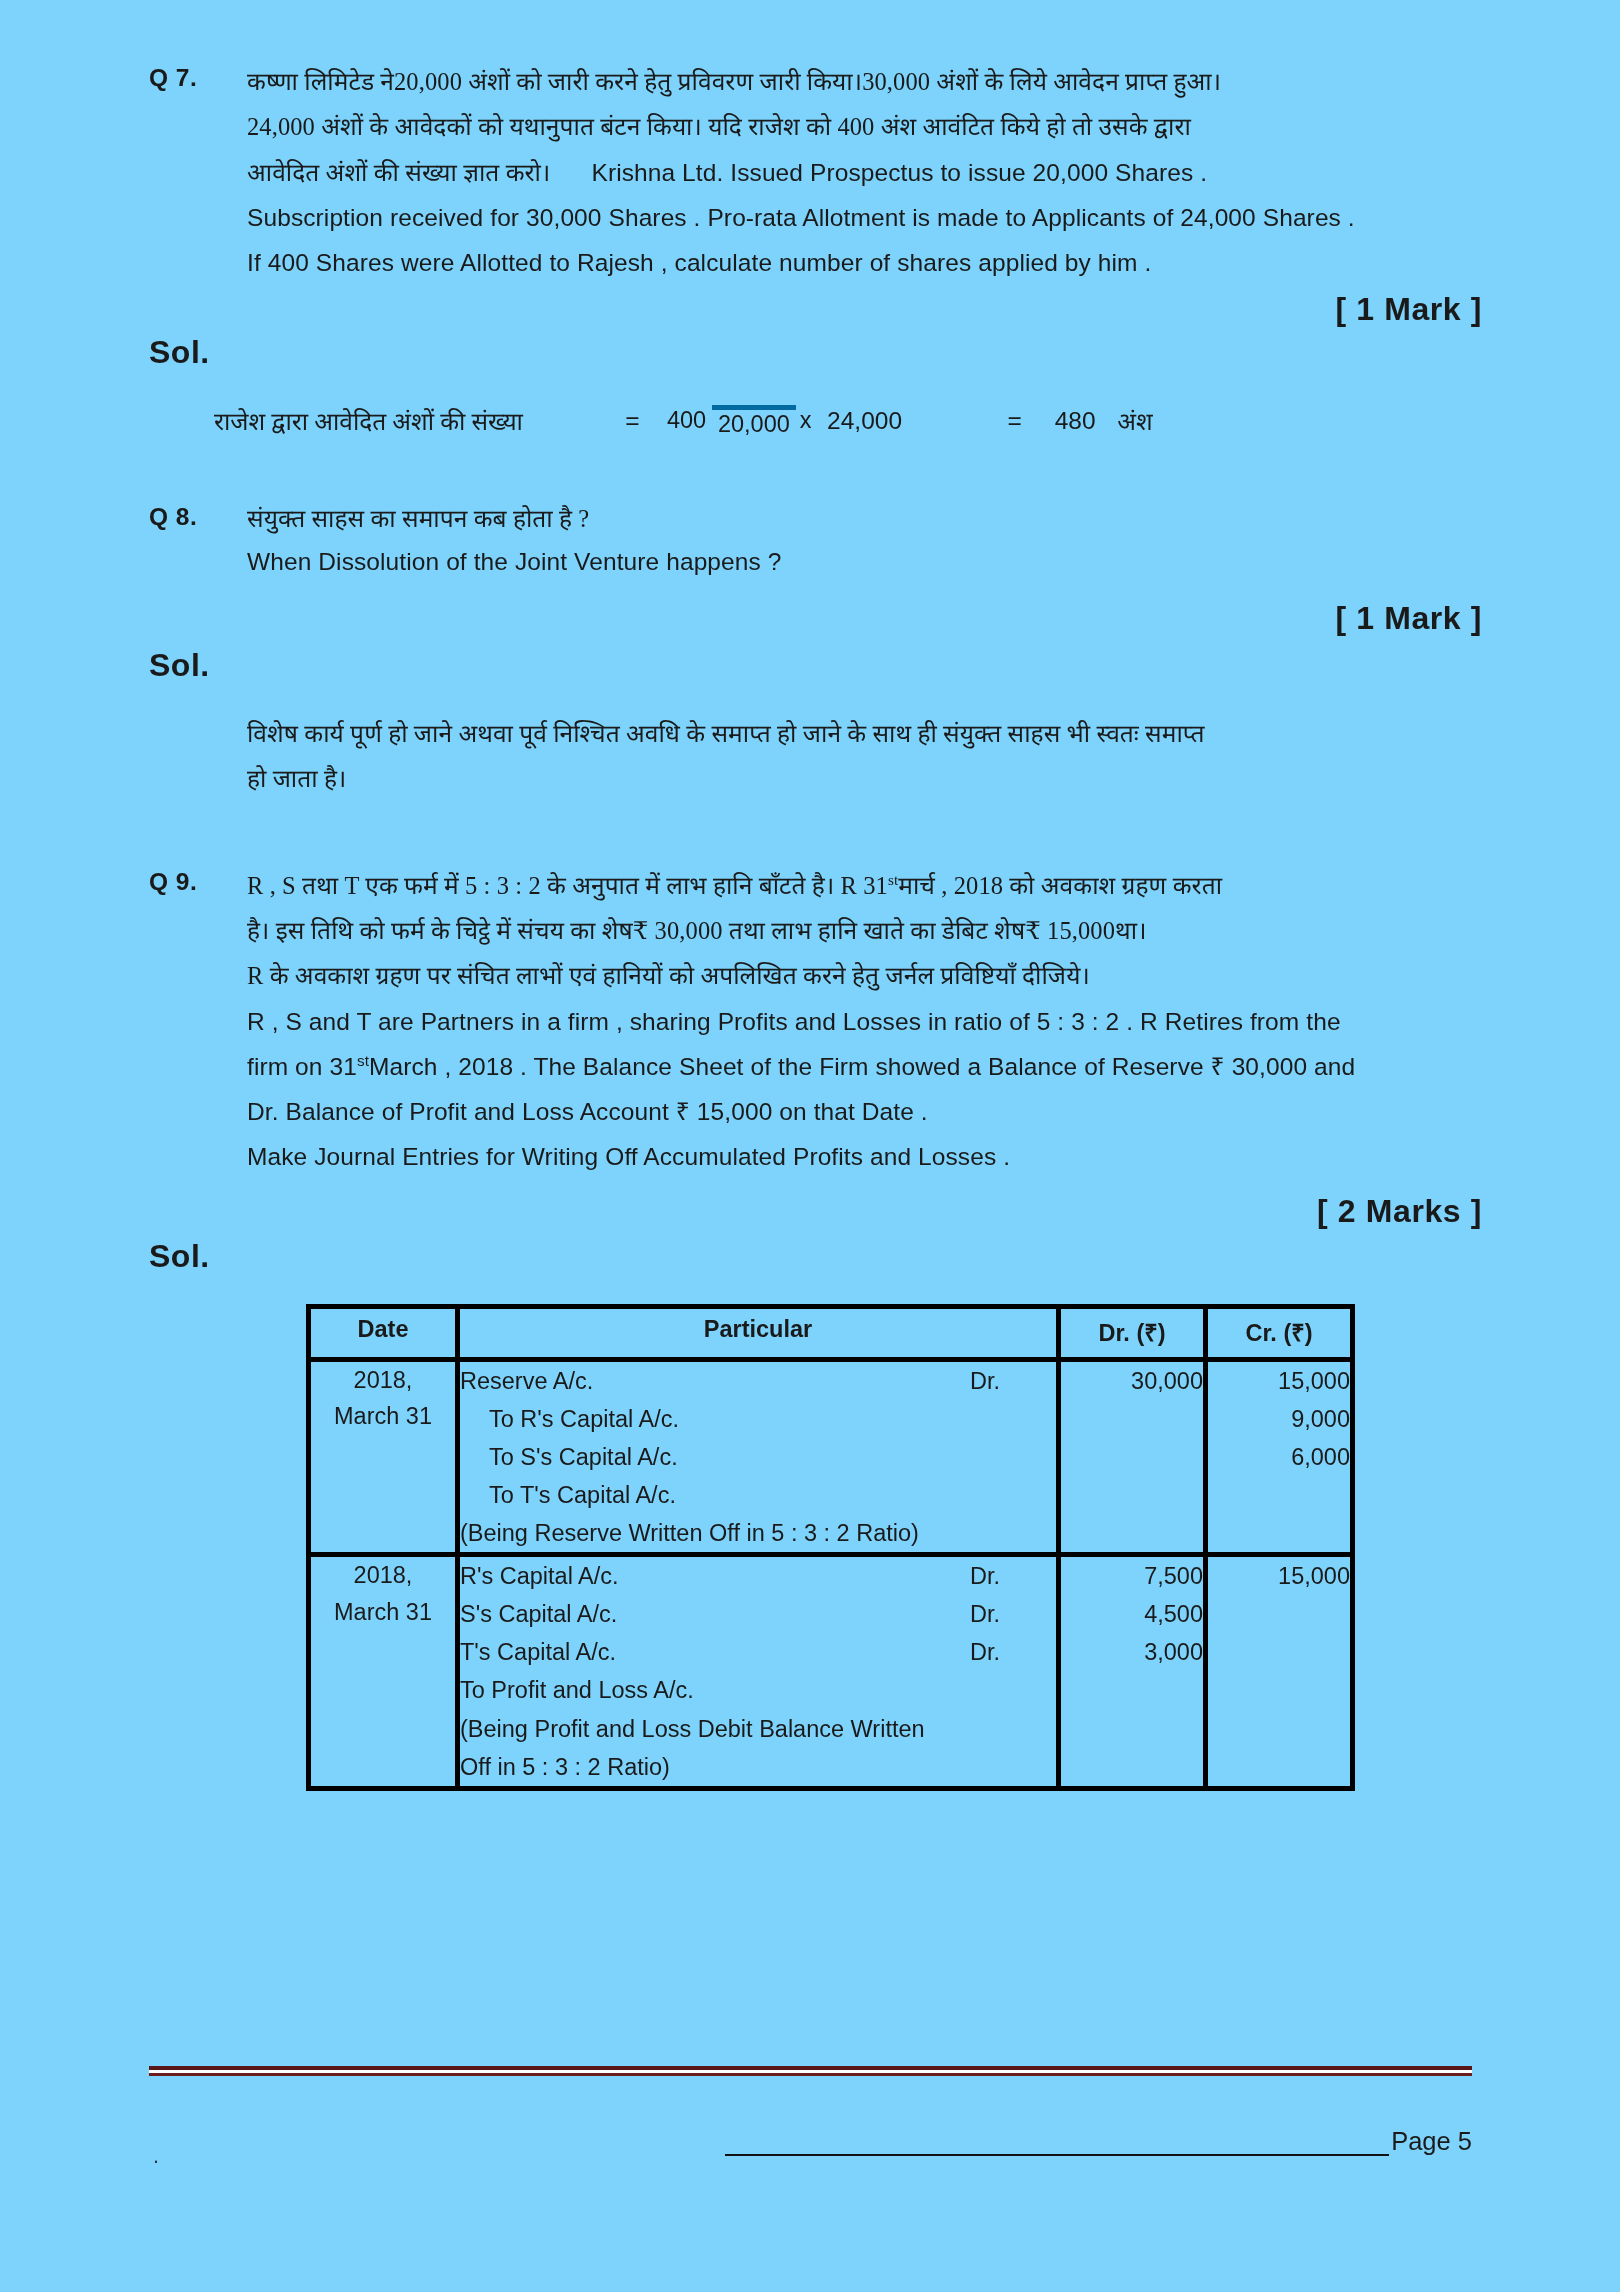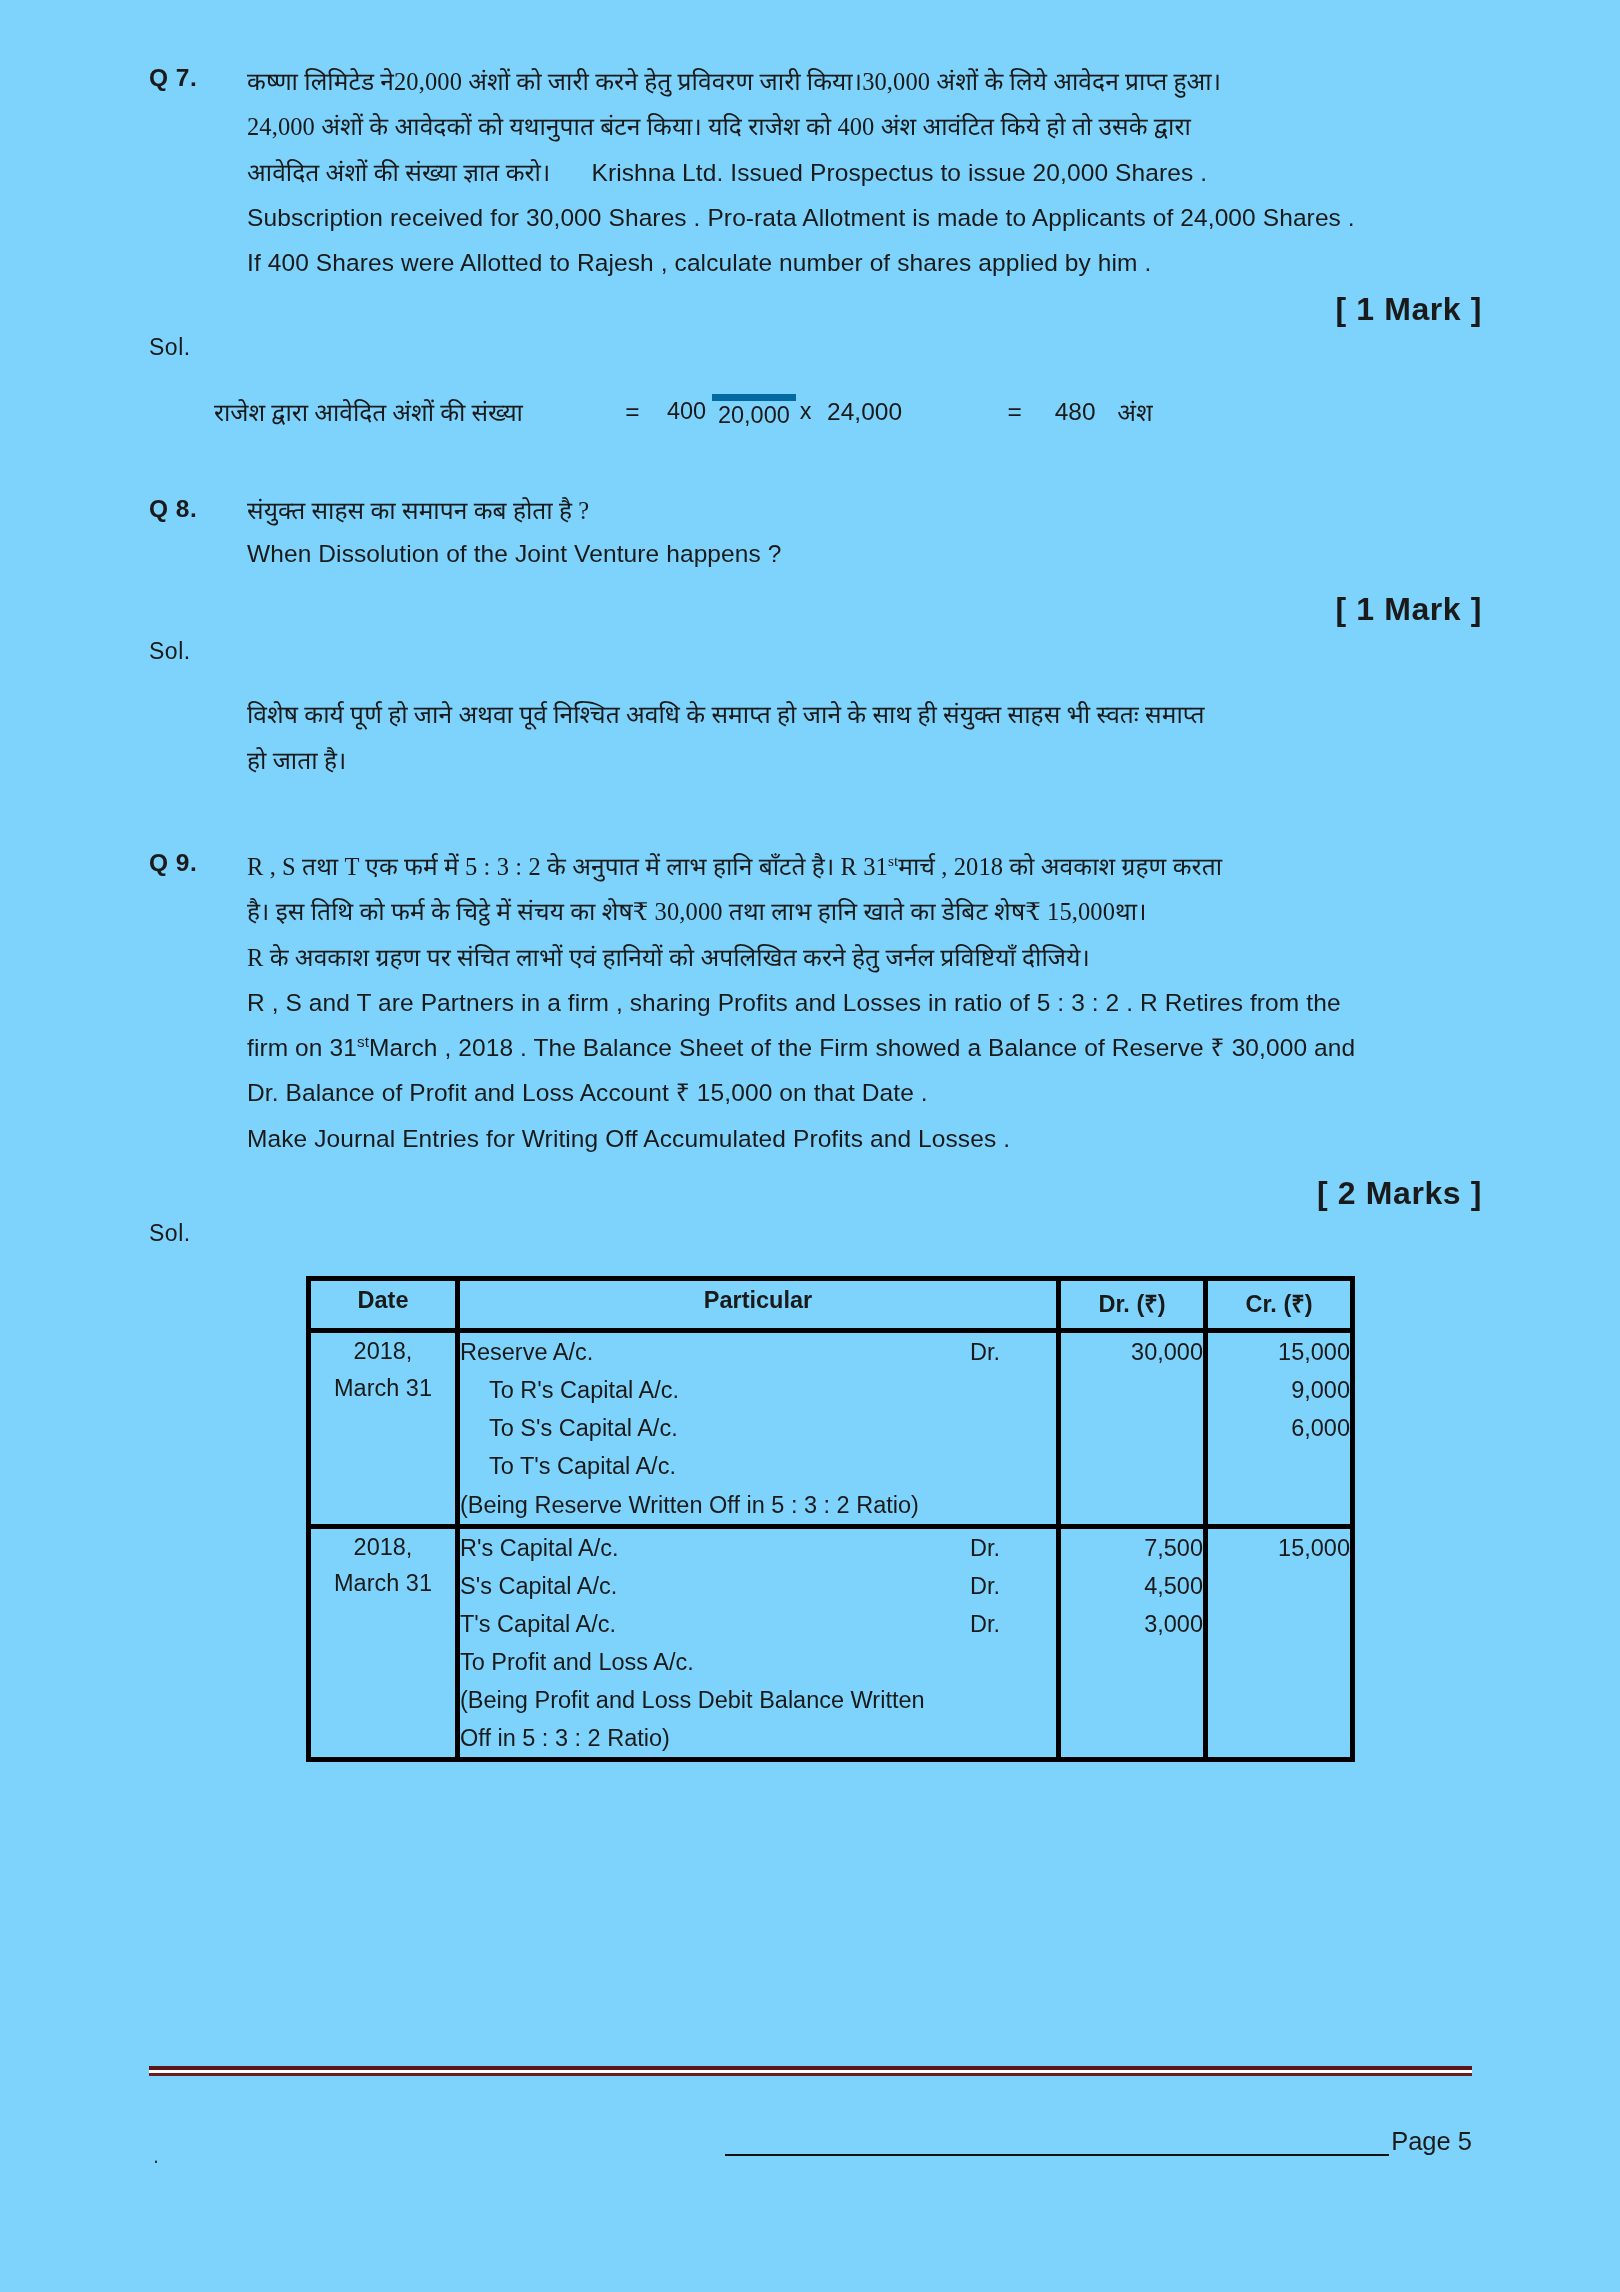--- a/index.html
+++ b/index.html
@@ -37,22 +37,22 @@
     font-size: 24.5px;
     line-height: 1.35;
     padding-top: 2px;
     letter-spacing: 0.5px;
   }
   .qbody {
     flex: 1 1 auto;
     min-width: 0;
   }
   .sollabel {
-    font-weight: normal;
-    font-size: 23px;
+    font-weight: bold;
+    font-size: 32px;
     letter-spacing: 0.5px;
   }
 
   .hi {
     font-family: "Liberation Serif", "DejaVu Serif", serif;
     font-size: 24.5px;
     line-height: 1.85;
     letter-spacing: 0.1px;
   }
   .en {
@@ -91,21 +91,21 @@
   .eq { width: 53px; flex: 0 0 53px; text-align: center; }
   .frac {
     display: inline-flex;
     flex-direction: row;
     align-items: center;
     vertical-align: middle;
     line-height: 1.12;
     margin: 0 2px;
   }
   .frac .num { padding: 0 5.9px 1px 5.9px; font-size: 23.5px; }
-  .frac .den { padding: 1px 5.9px 0 5.9px; border-top: 7px solid #0369a1; font-size: 23.5px; }
+  .frac .den { padding: 1px 5.9px 0 5.9px; border-top: 5px solid #0369a1; font-size: 23.5px; }
   .mulx { margin-left: 2px; margin-right: 15.7px; font-size: 23.5px; }
   .rhsnum { margin-right: 86px; }
 
   
   .journal-wrap {
     margin-top: 29px;
     margin-left: 157px;
     width: 1044px;
   }
   .journal-title {

